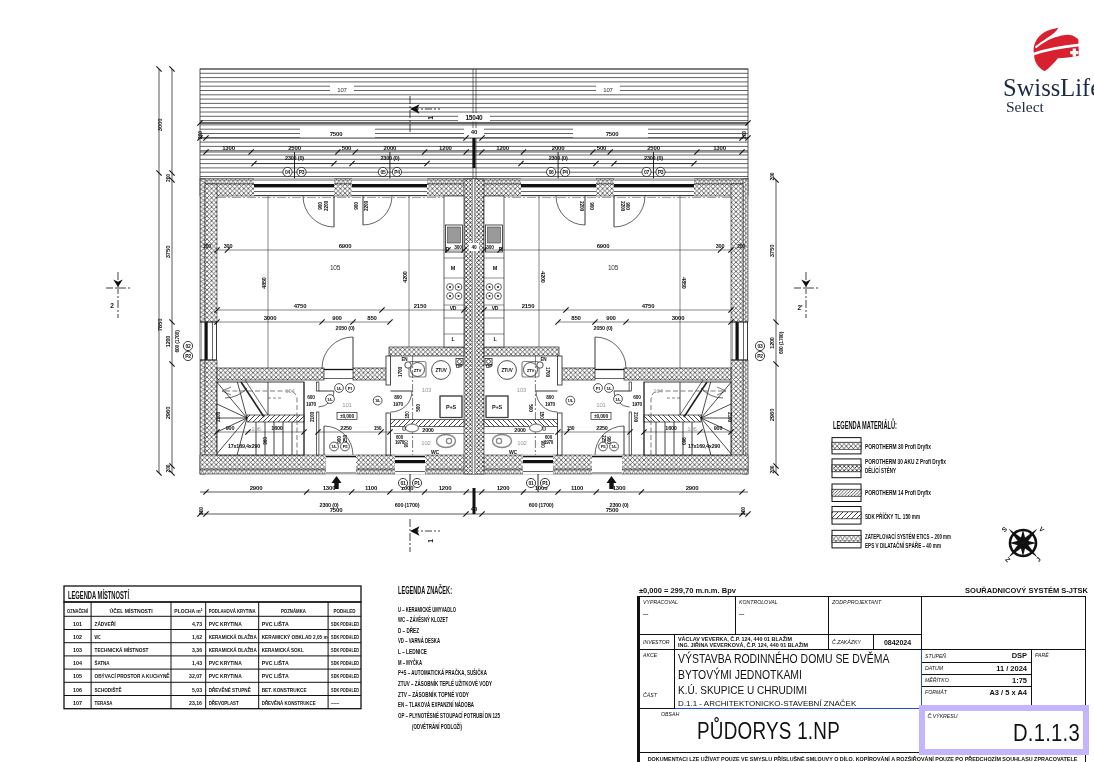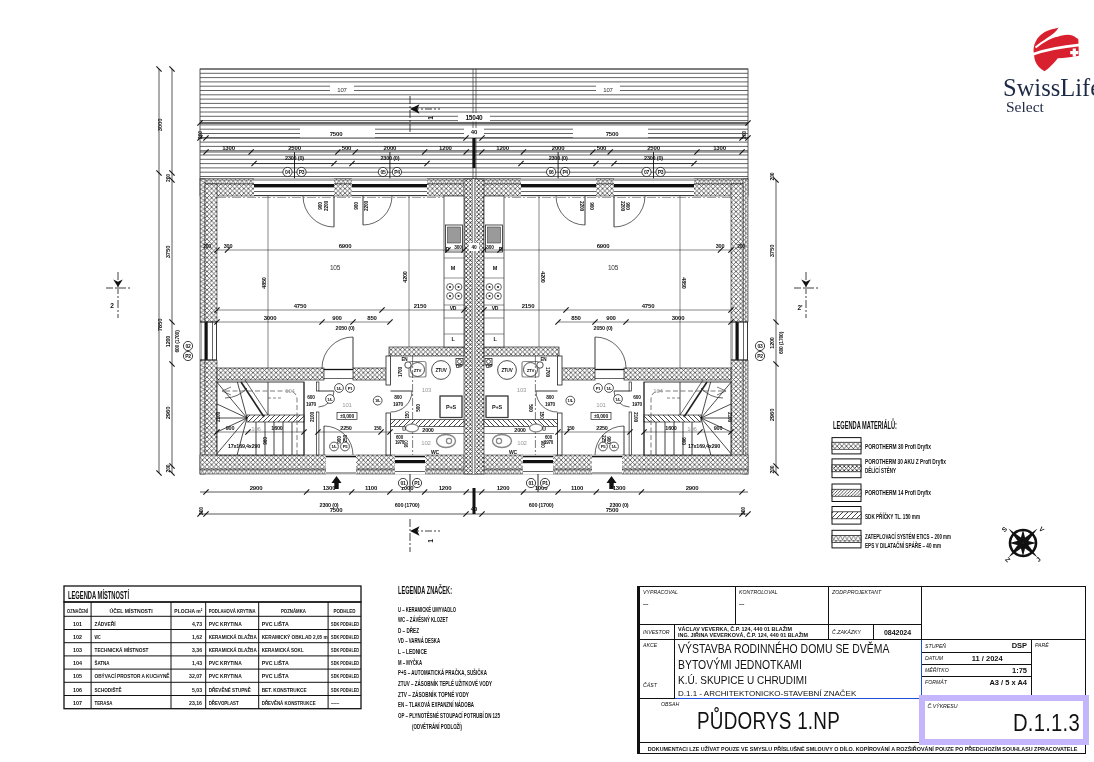--- a/index.html
+++ b/index.html
@@ -695,20 +695,24 @@
       <rect x="832" y="535.5999999999999" width="29" height="7" fill="url(#etics)" stroke="#111" stroke-width="0.7"></rect>
 <text x="865" y="449" font-size="6.4" font-weight="bold" fill="#111" textLength="66" lengthAdjust="spacingAndGlyphs">POROTHERM 30 Profi Dryfix</text>
 <text x="865" y="464" font-size="6.4" font-weight="bold" fill="#111" textLength="81" lengthAdjust="spacingAndGlyphs">POROTHERM 30 AKU Z Profi Dryfix</text>
 <text x="865" y="472.5" font-size="6.4" font-weight="bold" fill="#111" textLength="31" lengthAdjust="spacingAndGlyphs">DĚLÍCÍ STĚNY</text>
 <text x="865" y="495" font-size="6.4" font-weight="bold" fill="#111" textLength="66" lengthAdjust="spacingAndGlyphs">POROTHERM 14 Profi Dryfix</text>
 <text x="865" y="519" font-size="6.4" font-weight="bold" fill="#111" textLength="55" lengthAdjust="spacingAndGlyphs">SDK PŘÍČKY TL. 150 mm</text>
 <text x="865" y="539" font-size="6.4" font-weight="bold" fill="#111" textLength="86" lengthAdjust="spacingAndGlyphs">ZATEPLOVACÍ SYSTÉM ETICS – 200 mm</text>
 <text x="865" y="547.5" font-size="6.4" font-weight="bold" fill="#111" textLength="76" lengthAdjust="spacingAndGlyphs">EPS V DILATAČNÍ SPÁŘE – 40 mm</text>
 </svg></div>
 <div class="abs" style="left:637px;top:586px;width:453px;">
+<div style="position:relative;height:10px;font-size:7.5px;">
+ <span style="position:absolute;left:2px;top:0;font-weight:bold;">±0,000 = 299,70 m.n.m. Bpv</span>
+ <span style="position:absolute;right:2px;top:0;font-weight:bold;">SOUŘADNICOVÝ SYSTÉM S-JTSK</span>
+</div>
 <table style="width:449px;border:1.6px solid #111;border-left:3.5px solid #111;font-size:5.2px;table-layout:fixed;">
 <colgroup>
         <col style="width:36px">
         <col style="width:61px">
         <col style="width:50px">
         <col style="width:43px">
         <col style="width:45px">
         <col style="width:48px">
         <col style="width:110px">
         <col style="width:54px">
@@ -737,21 +741,21 @@
  </td>
  <td style="border:1px solid #111;padding:0;vertical-align:top;">
   <table style="width:100%;font-size:5.2px;table-layout:fixed;">
    <tbody>
                 <tr>
                   <td style="border-bottom:1px solid #111;font-style:italic;padding:1px 3px;height:12px;width:42%">STUPEŇ</td>
                   <td style="border-bottom:1px solid #111;text-align:right;font-weight:bold;font-size:7.5px;padding:1px 4px;">DSP</td>
                 </tr>
    <tr>
                   <td style="border-bottom:1px solid #111;font-style:italic;padding:1px 3px;height:12px;">DATUM</td>
-                  <td style="border-bottom:1px solid #111;font-weight:bold;font-size:7.5px;padding:1px 4px;">11 / 2024</td>
+                  <td style="border-bottom:1px solid #111;text-align:right;font-weight:bold;font-size:7.5px;padding:1px 4px;">11 / 2024</td>
                 </tr>
    <tr>
                   <td style="border-bottom:1px solid #111;font-style:italic;padding:1px 3px;height:12px;">MĚŘÍTKO</td>
                   <td style="border-bottom:1px solid #111;text-align:right;font-weight:bold;font-size:7.5px;padding:1px 4px;">1:75</td>
                 </tr>
    <tr>
                   <td style="font-style:italic;padding:1px 3px;height:12px;">FORMÁT</td>
                   <td style="text-align:right;font-weight:bold;font-size:7.5px;padding:1px 4px;">A3 / 5 x A4</td>
                 </tr>
   </tbody>

